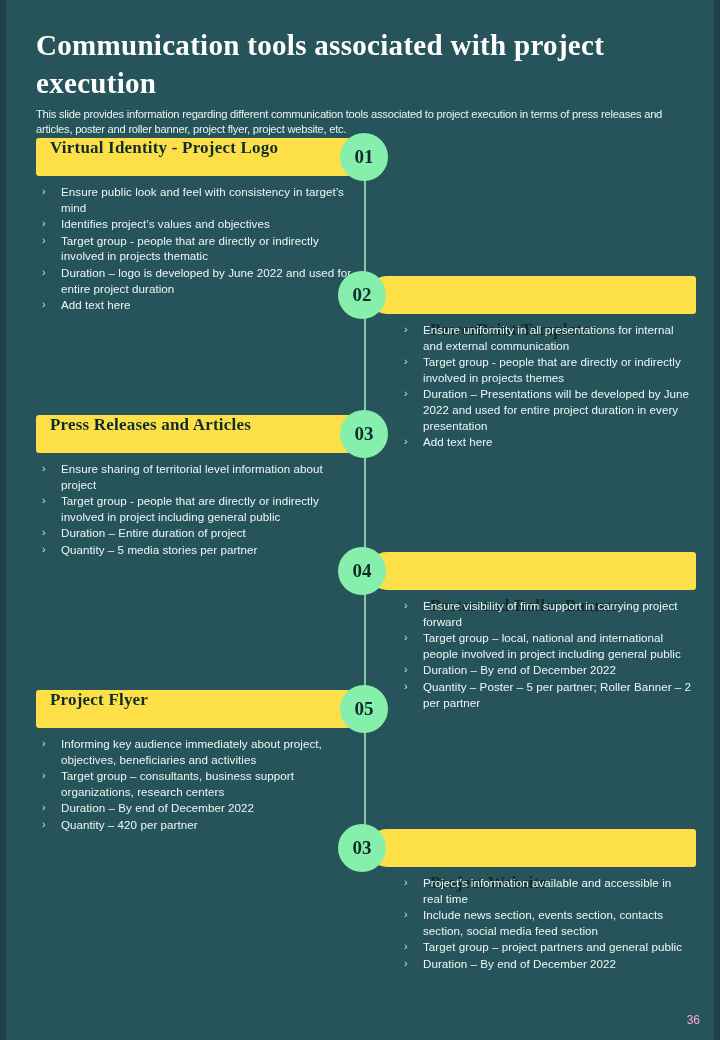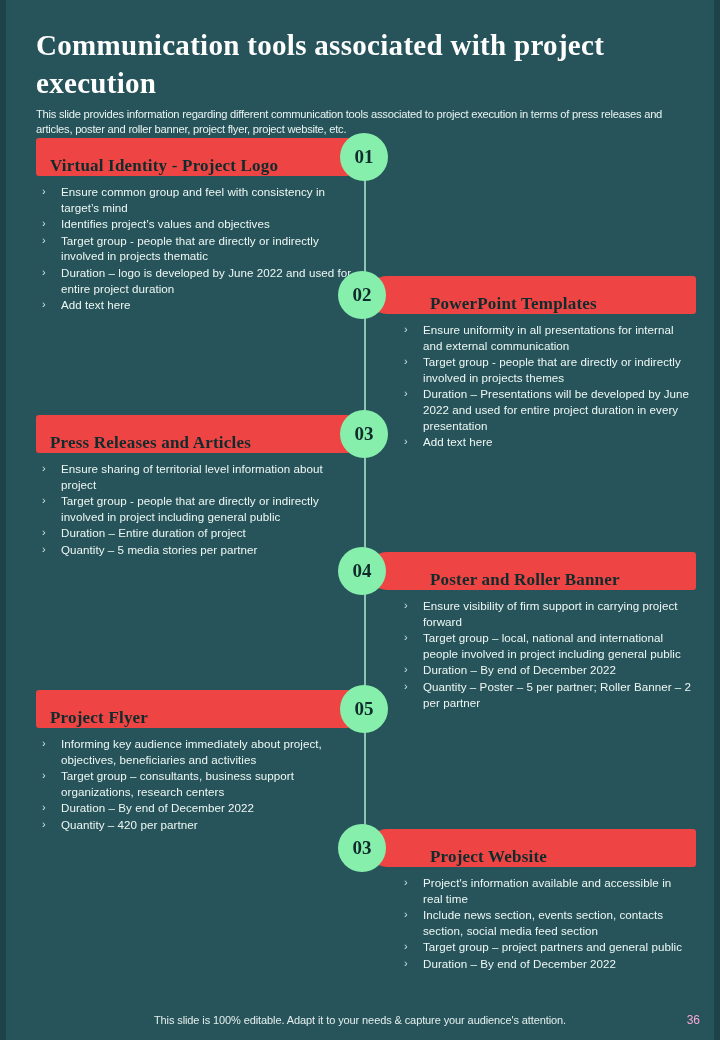--- a/index.html
+++ b/index.html
@@ -61,23 +61,23 @@
     background: #9fd9c4;
     opacity: .85;
   }
 
   
   .section { position: absolute; }
 
   .bar {
     position: absolute;
     height: 38px;
-    background: #ef4444;
+    background: #fde047;
     display: flex;
-    align-items: flex-end;
+    align-items: flex-start;
     box-sizing: border-box;
   }
   .bar.left  { left: 30px;  width: 330px; border-radius: 3px 19px 19px 3px; padding-left: 14px; }
   .bar.right { left: 362px; width: 328px; border-radius: 19px 3px 3px 19px; padding-left: 62px; }
 
   .bar-title {
     font-family: "Liberation Serif", serif;
     font-weight: bold;
     font-size: 17px;
     color: #102b2c;
@@ -168,21 +168,21 @@
 
   <div id="sections-host">
       <div class="section" style="top: 138px; left: 0px; width: 708px;">
         <div class="bar left">
           <span class="bar-title">Virtual Identity - Project Logo</span>
         </div>
         <div class="num-circle on-left-bar">01</div>
         <ul class="bullets left">
           <li>
             <span class="chev">›</span>
-            <span class="btxt">Ensure common group and feel with consistency in target’s mind</span>
+            <span class="btxt">Ensure public look and feel with consistency in target’s mind</span>
           </li>
           <li>
             <span class="chev">›</span>
             <span class="btxt">Identifies project’s values and objectives</span>
           </li>
           <li>
             <span class="chev">›</span>
             <span class="btxt">Target group - people that are directly or indirectly involved in projects thematic</span>
           </li>
           <li>
@@ -310,16 +310,15 @@
             <span class="btxt">Target group – project partners and general public</span>
           </li>
           <li>
             <span class="chev">›</span>
             <span class="btxt">Duration – By end of December 2022</span>
           </li>
         </ul>
       </div>
     </div>
 
-  <div class="footer-note">This slide is 100% editable. Adapt it to your needs &amp; capture your audience's attention.</div>
   <div class="page-num">36</div>
 
 </div>
 
 </body></html>

